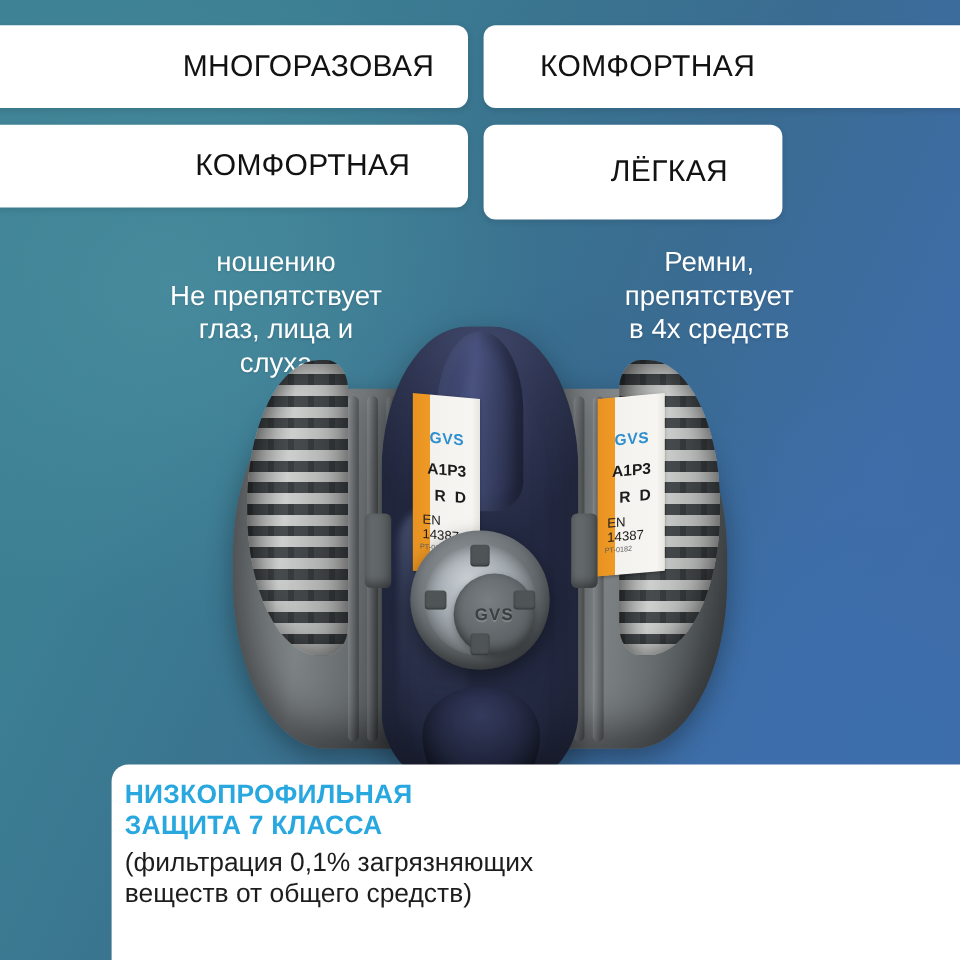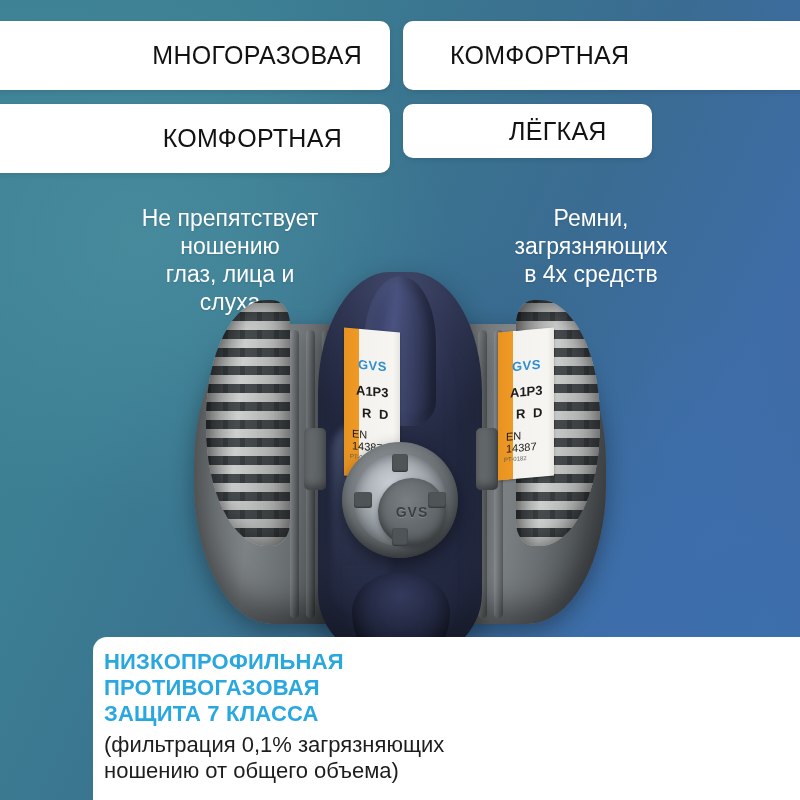--- a/index.html
+++ b/index.html
@@ -53,21 +53,21 @@
   .badge span {
     font-weight: normal;
     font-size: 25px;
     letter-spacing: 0.3px;
     color: #121212;
     white-space: nowrap;
   }
   #badge-0 { left: -40px; top: 21px;  width: 430px; height: 69px; justify-content: flex-end; padding-right: 28px; box-sizing: border-box; }
   #badge-1 { left: 403px; top: 21px;  width: 437px; height: 69px; justify-content: flex-start; padding-left: 47px; box-sizing: border-box; }
   #badge-2 { left: -40px; top: 104px; width: 430px; height: 69px; justify-content: flex-end; padding-right: 48px; box-sizing: border-box; }
-  #badge-3 { left: 403px; top: 104px; width: 249px; height: 54px; justify-content: flex-start; padding-left: 106px; box-sizing: border-box; }
+  #badge-3 { left: 403px; top: 104px; width: 249px; height: 79px; justify-content: flex-start; padding-left: 106px; box-sizing: border-box; }
 
   
   .callout {
     position: absolute;
     color: #ffffff;
     text-align: center;
     font-size: 23px;
     line-height: 1.22;
     text-shadow: 0 1px 2px rgba(0,0,0,0.12);
   }
@@ -315,29 +315,29 @@
     <span>КОМФОРТНАЯ</span>
   </div>
   <div class="badge" id="badge-2">
     <span>КОМФОРТНАЯ</span>
   </div>
   <div class="badge" id="badge-3">
     <span>ЛЁГКАЯ</span>
   </div>
 
   <div class="callout" id="callout-left">
+    <span class="ln">ношению</span>
     <span class="ln">Не препятствует</span>
-    <span class="ln">ношению</span>
     <span class="ln">глаз, лица и</span>
     <span class="ln">слуха</span>
   </div>
 
   <div class="callout" id="callout-right">
     <span class="ln">Ремни,</span>
-    <span class="ln">загрязняющих</span>
+    <span class="ln">препятствует</span>
     <span class="ln">в 4х средств</span>
   </div>
 
   <div id="product">
 
     <div class="cartridge" id="cartridge-left">
       <div class="ridge" style="left:96px;"></div>
       <div class="ridge" style="left:112px;"></div>
       <div class="ridge" style="left:128px;"></div>
     </div>
@@ -389,21 +389,20 @@
       <div class="valve-spoke vs-top"></div>
       <div class="valve-spoke vs-bottom"></div>
       <div class="valve-spoke vs-left"></div>
       <div class="valve-spoke vs-right"></div>
     </div>
 
   </div>
 
   <div id="bottom-panel">
     <span class="hl">НИЗКОПРОФИЛЬНАЯ</span>
-    <span class="hl">ПРОТИВОГАЗОВАЯ</span>
     <span class="hl">ЗАЩИТА 7 КЛАССА</span>
     <div class="sub-wrap">
       <span class="sub">(фильтрация 0,1% загрязняющих</span>
-      <span class="sub">ношению от общего объема)</span>
+      <span class="sub">веществ от общего средств)</span>
     </div>
   </div>
 
 </div>
 
 </body></html>

